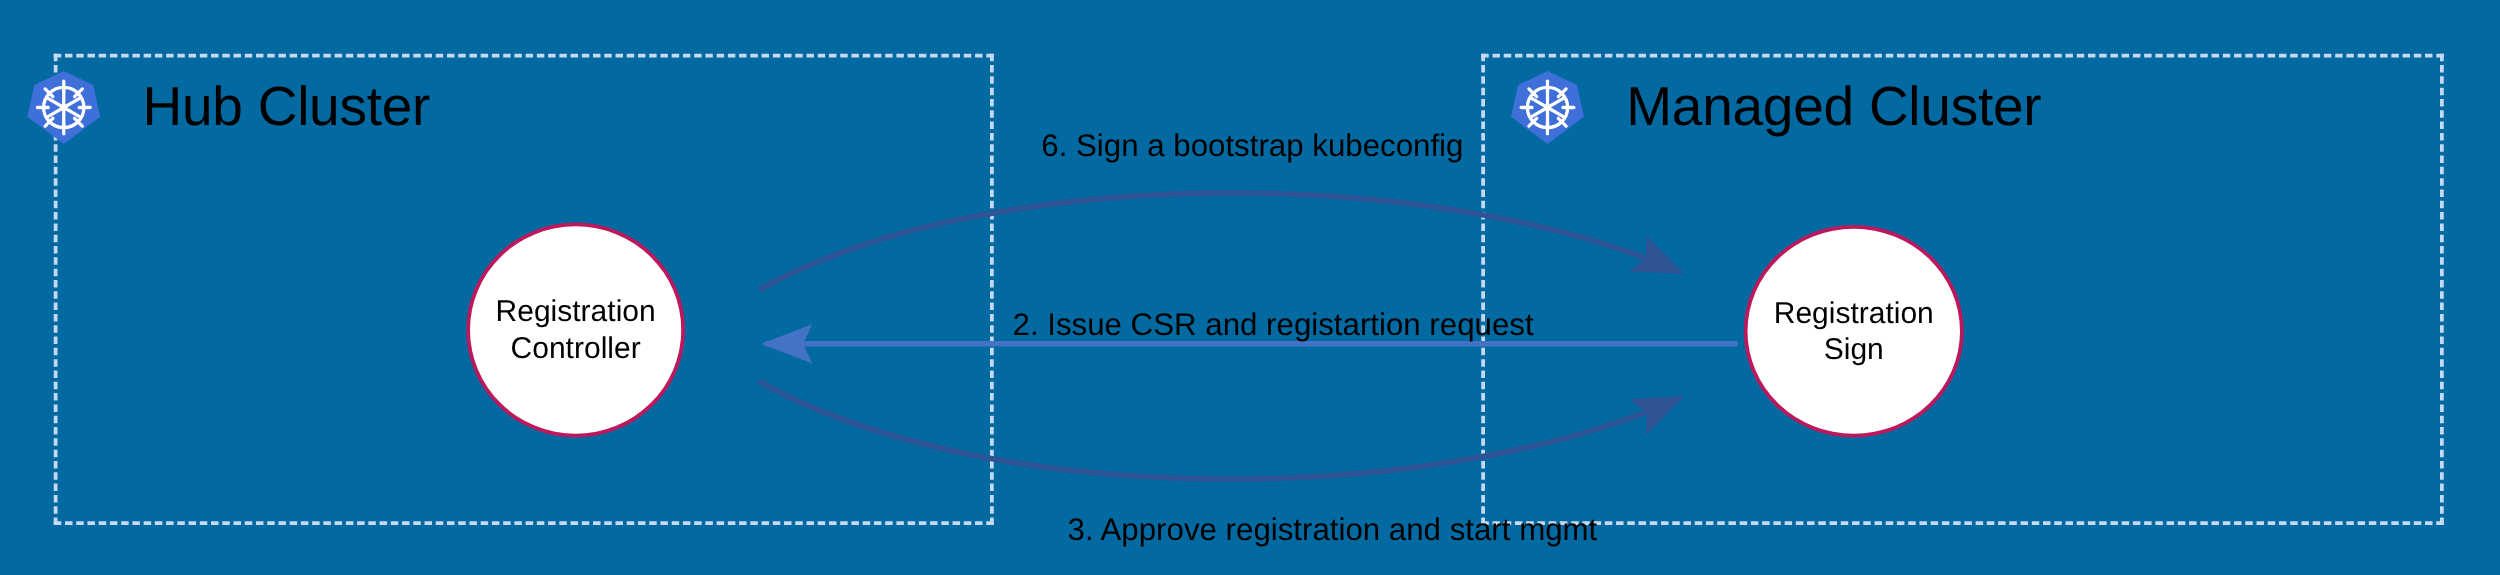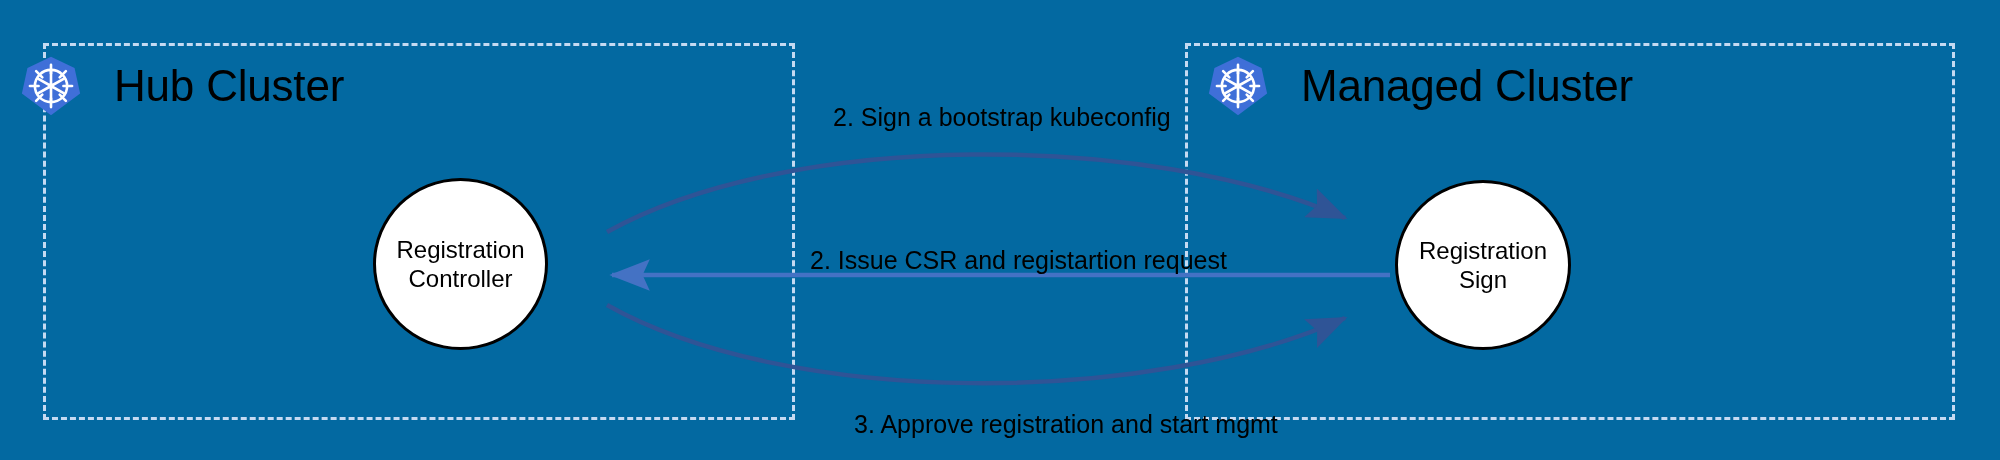--- a/index.html
+++ b/index.html
@@ -50,21 +50,21 @@
     line-height: 1;
     color: #000000;
     white-space: nowrap;
     font-weight: 400;
     letter-spacing: -0.2px;
   }
 
   
   .node-circle {
     position: absolute;
-    border: 3px solid #000000;
+    border: 3px solid #be185d;
     border-radius: 50%;
     box-sizing: border-box;
     display: flex;
     flex-direction: column;
     align-items: center;
     justify-content: center;
     background: #ffffff;
     z-index: 3;
   }
   #controller-circle { left: 373px;  top: 178px; width: 175px; height: 172px; }
@@ -173,21 +173,21 @@
       </marker>
     </defs>
 
     <path d="M 607,232 C 790,130 1150,132 1345,218" fill="none" stroke="#2f5496" stroke-width="4.5" marker-end="url(#head-dark)"></path>
 
     <line x1="1390" y1="275" x2="612" y2="275" stroke="#4472c4" stroke-width="4.5" marker-end="url(#head-light)"></line>
 
     <path d="M 607,305 C 790,408 1150,406 1345,318" fill="none" stroke="#2f5496" stroke-width="4.5" marker-end="url(#head-dark)"></path>
   </svg>
 
-  <div class="arrow-label" id="label-1">2. Sign a bootstrap kubeconfig</div>
+  <div class="arrow-label" id="label-1">6. Sign a bootstrap kubeconfig</div>
 
   <div class="arrow-label" id="label-2">2. Issue CSR and registartion request</div>
 
   <div class="arrow-label" id="label-3">3. Approve registration and start mgmt</div>
 
   <div class="node-circle" id="controller-circle">
     <span class="node-label-line">Registration</span>
     <span class="node-label-line">Controller</span>
   </div>
 

